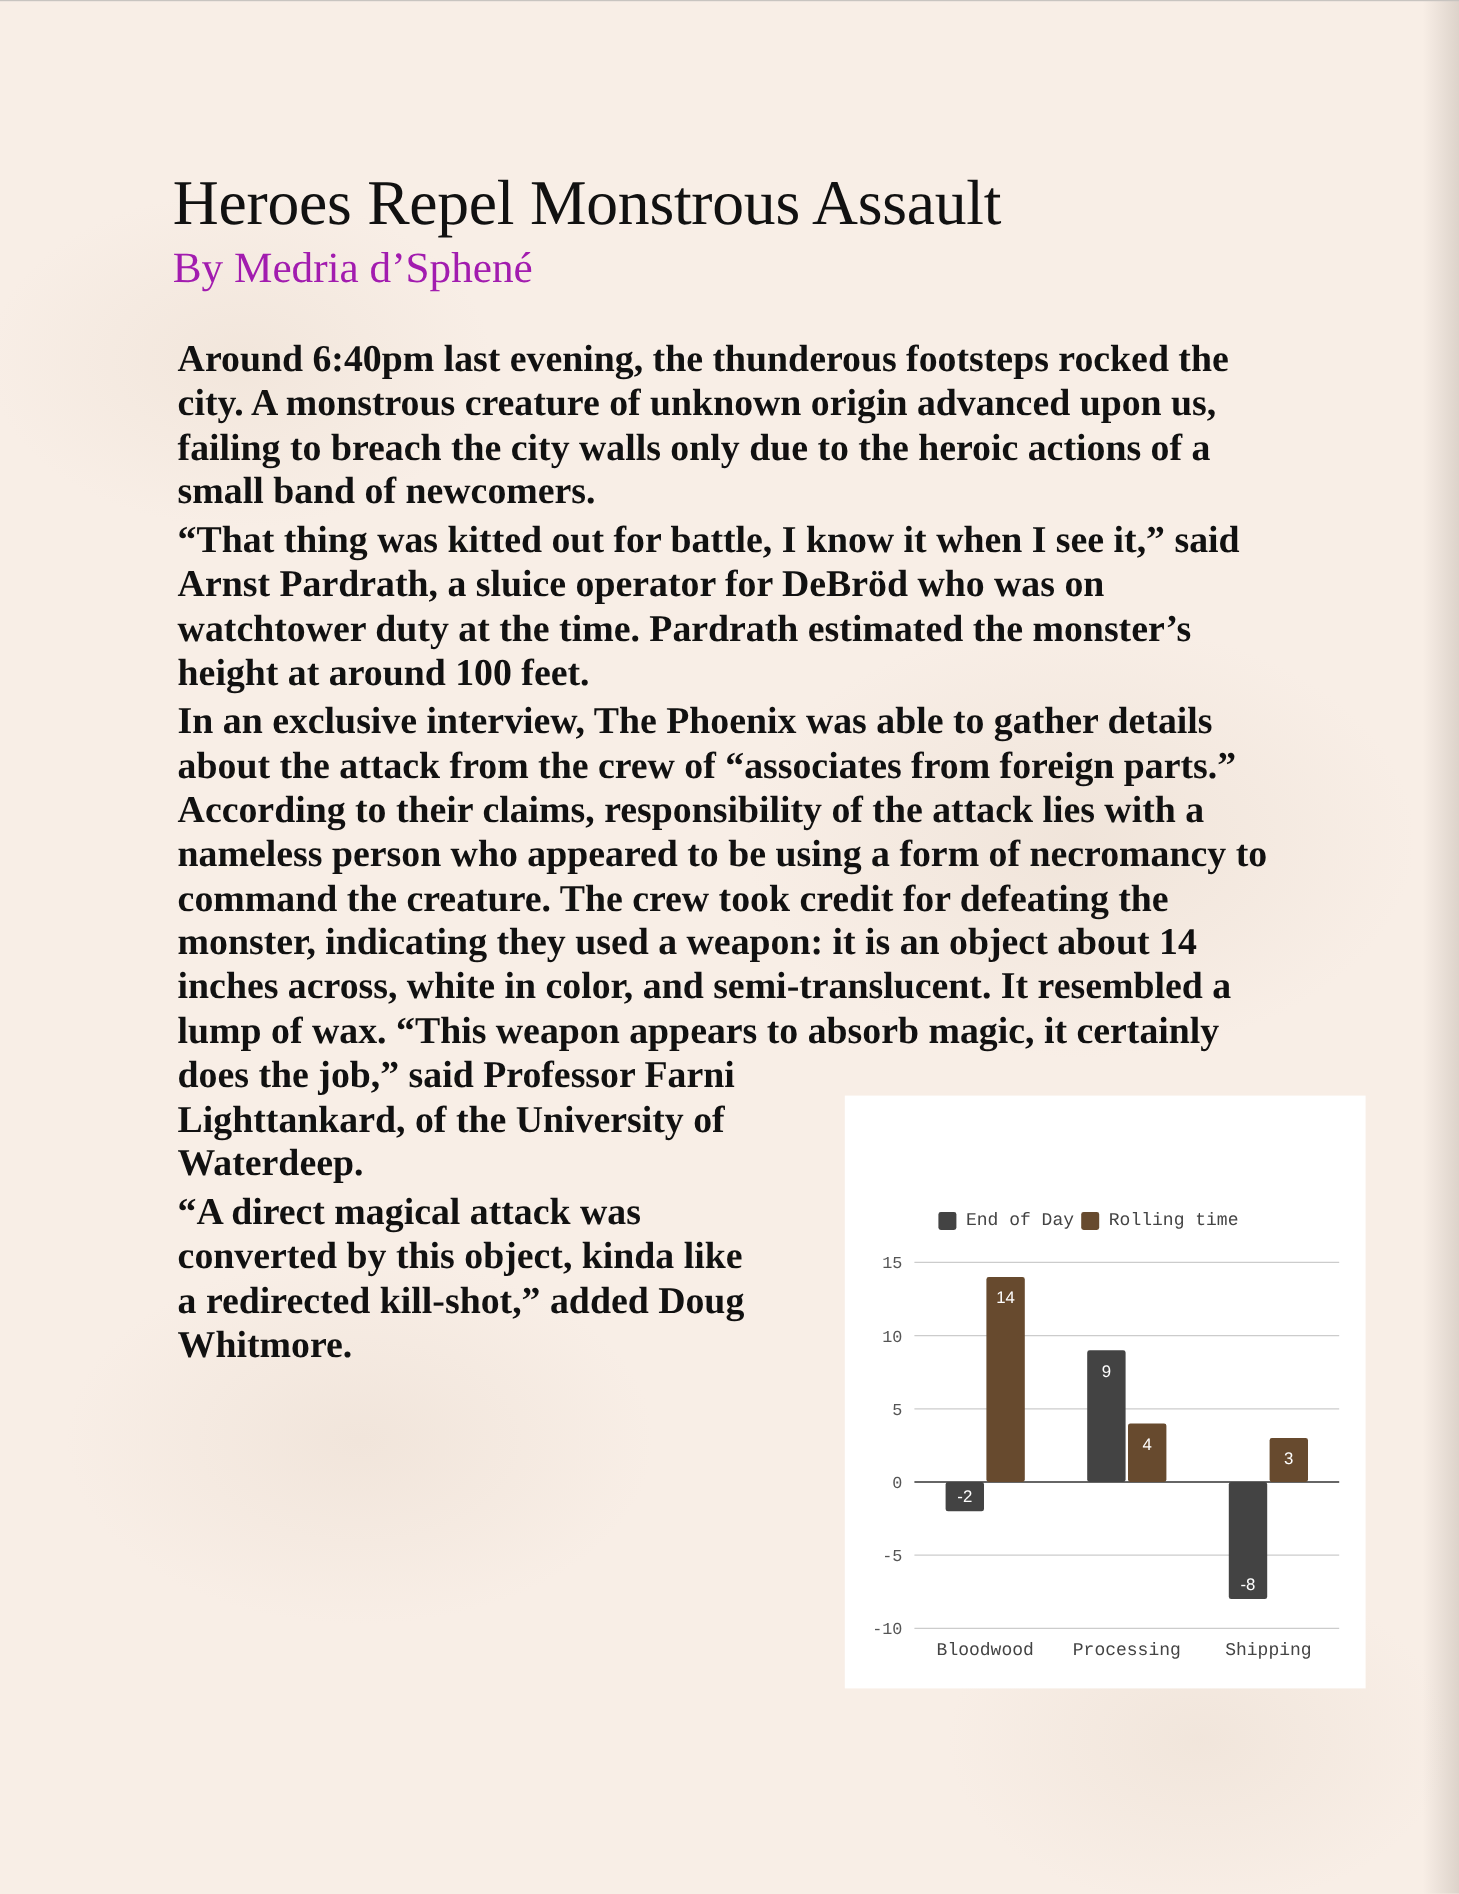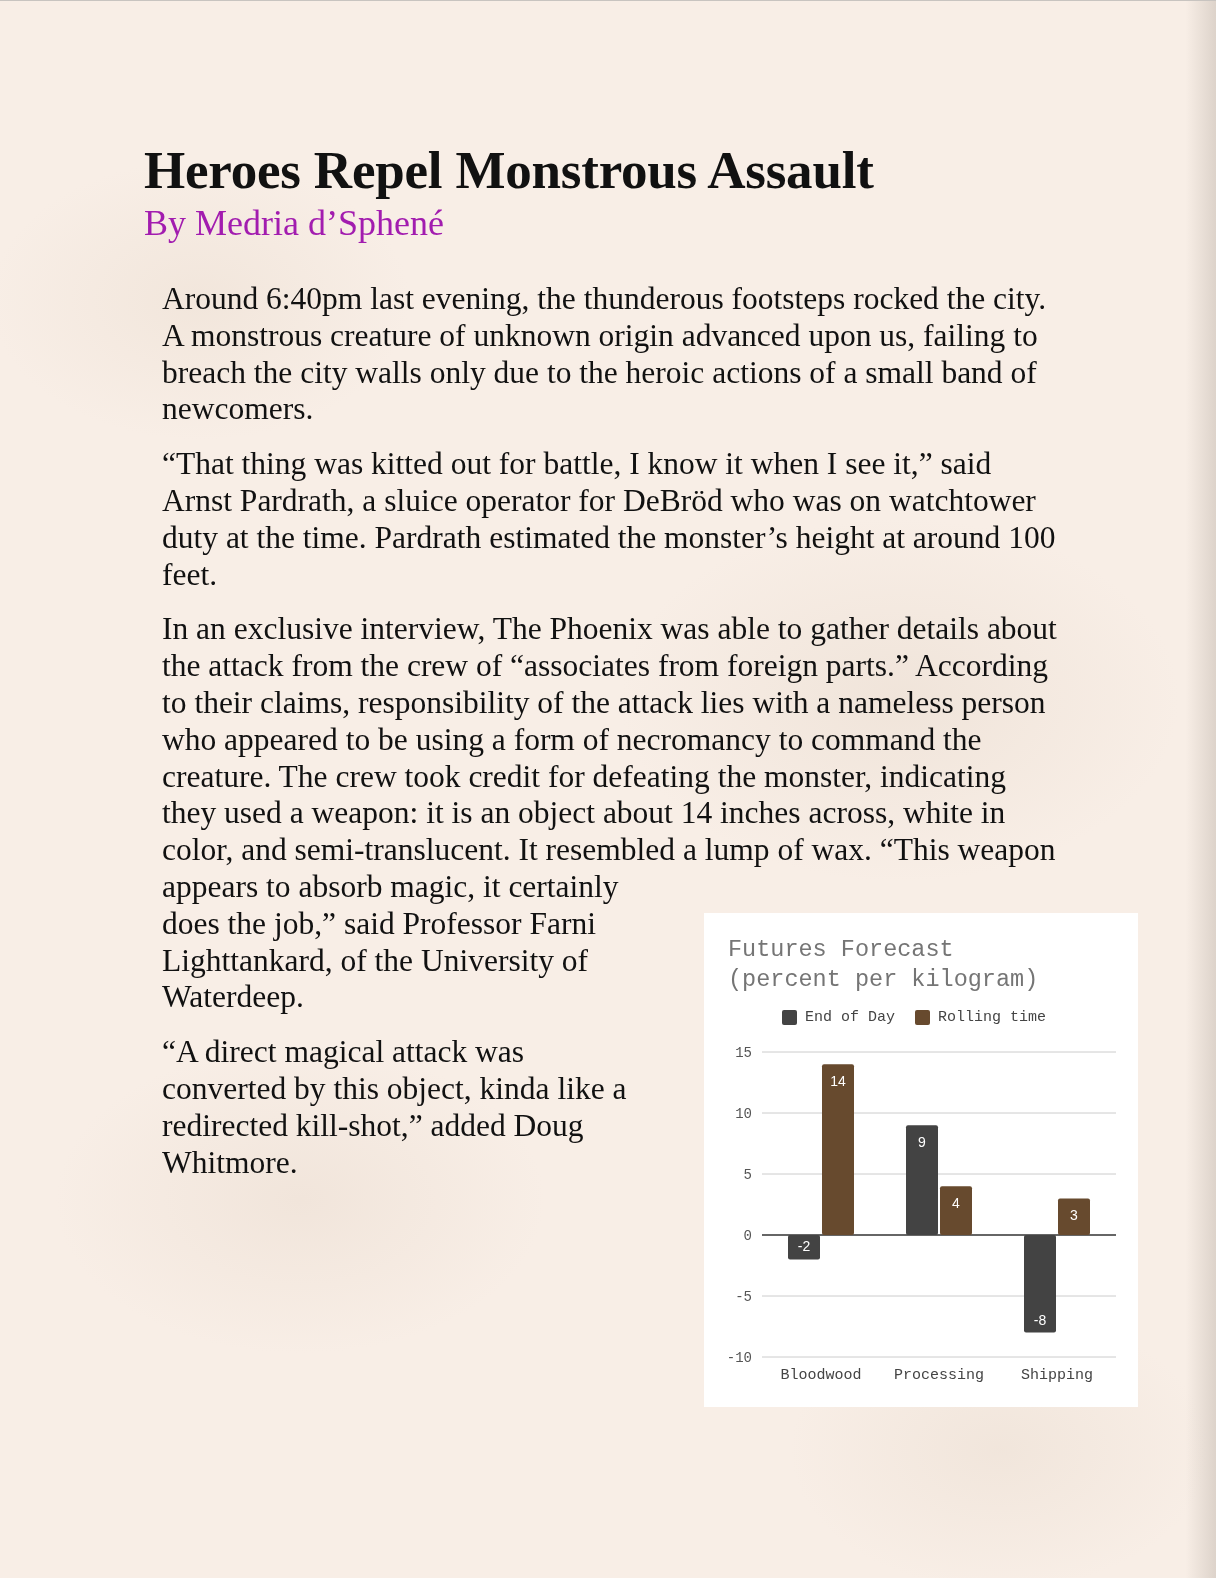--- a/index.html
+++ b/index.html
@@ -21,58 +21,58 @@
       color: #111;
     }
     .article {
       position: absolute;
       left: 144px;
       top: 138px;
       width: 960px;
     }
     .headline {
       font-size: 53px;
-      font-weight: bold;
+      font-weight: normal;
       margin: 0;
       line-height: 62px;
       color: #111;
       letter-spacing: -0.2px;
     }
     .byline {
       font-size: 36px;
       color: #a21caf;
       margin: 0;
       line-height: 44px;
     }
     .body-text {
       margin-top: 36px;
       font-size: 31.5px;
       line-height: 36.8px;
       width: 935px;
     }
-    .body-text p { margin: 18px; }
+    .body-text p { margin: 4px; font-weight: bold; }
     .chart-title {
       position: absolute;
       left: 24px;
       top: 22px;
       font-family: "Liberation Mono", "DejaVu Sans Mono", monospace;
       font-size: 23.5px;
       line-height: 30px;
       color: #757575;
       white-space: pre;
     }
     .legend {
       position: absolute;
       left: 78px;
       top: 96px;
       font-family: "Liberation Mono", "DejaVu Sans Mono", monospace;
       font-size: 15px;
       color: #444;
       display: flex;
-      gap: 20px;
+      gap: 6px;
     }
     .legend-item { display: flex; align-items: center; gap: 8px; }
     .swatch { width: 15px; height: 15px; border-radius: 2px; display: inline-block; }
     .chart-svg { position: absolute; left: 0; top: 0; }
   </style>
 </head>
 <body>
 
 <div class="article">
   <h1 class="headline">Heroes Repel Monstrous Assault</h1>
@@ -84,22 +84,20 @@
     <p>Around 6:40pm last evening, the thunderous footsteps rocked the city. A monstrous creature of unknown origin advanced upon us, failing to breach the city walls only due to the heroic actions of a small band of newcomers.</p>
     <p>“That thing was kitted out for battle, I know it when I see it,” said Arnst Pardrath, a sluice operator for DeBröd who was on watchtower duty at the time. Pardrath estimated the monster’s height at around 100 feet.</p>
     <p>
       <span>In an exclusive interview, The Phoenix was able to gather details about the attack from the crew of “associates from foreign parts.” According to their claims, responsibility of the attack lies with a nameless person who appeared to be using a form of necromancy to command the creature. The crew took credit for defeating the monster, indicating they used a weapon: it is an object about 14 inches across, white in color, and semi-translucent. It resembled a lump of wax. “This weapon appears to absorb magic, it certainly does the job,” said Professor Farni Lighttankard, of the University of Waterdeep.</span>
     </p>
     <p>“A direct magical attack was converted by this object, kinda like a redirected kill-shot,” added Doug Whitmore.</p>
   </div>
 </div>
 
 <div id="chart" class="chart-box" style="position:absolute; left:704px; top:912px; width:434px; height:494px; background:#ffffff;">
-  <div class="chart-title">Futures Forecast
-(percent per kilogram)</div>
   <div class="legend">
     <div class="legend-item">
       <span class="swatch" id="sw0" style="background: rgb(67, 67, 67);"></span>
       <span>End of Day</span>
     </div>
     <div class="legend-item">
       <span class="swatch" id="sw1" style="background: rgb(103, 74, 46);"></span>
       <span>Rolling time</span>
     </div>
   </div>

